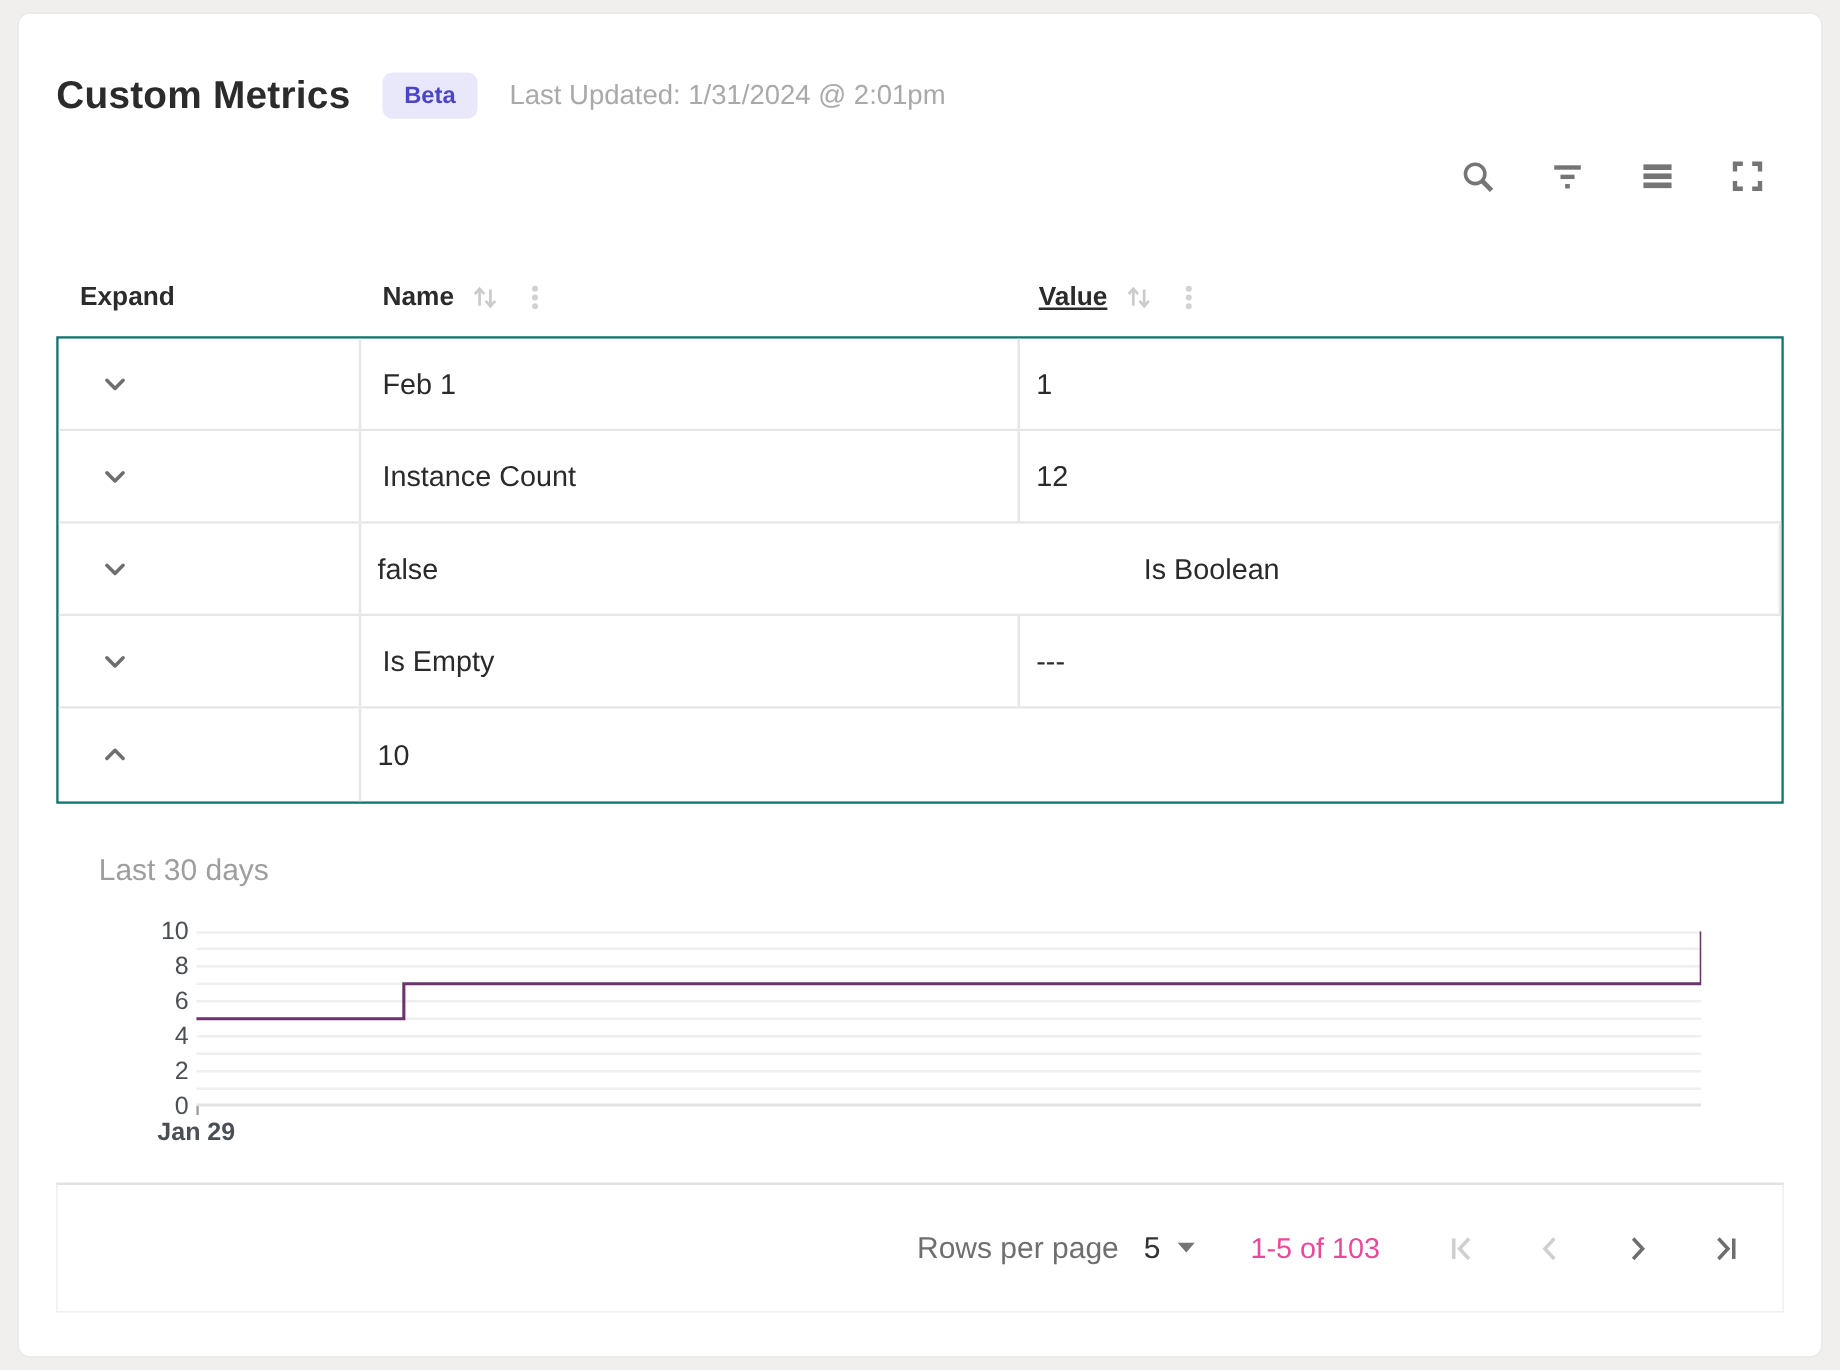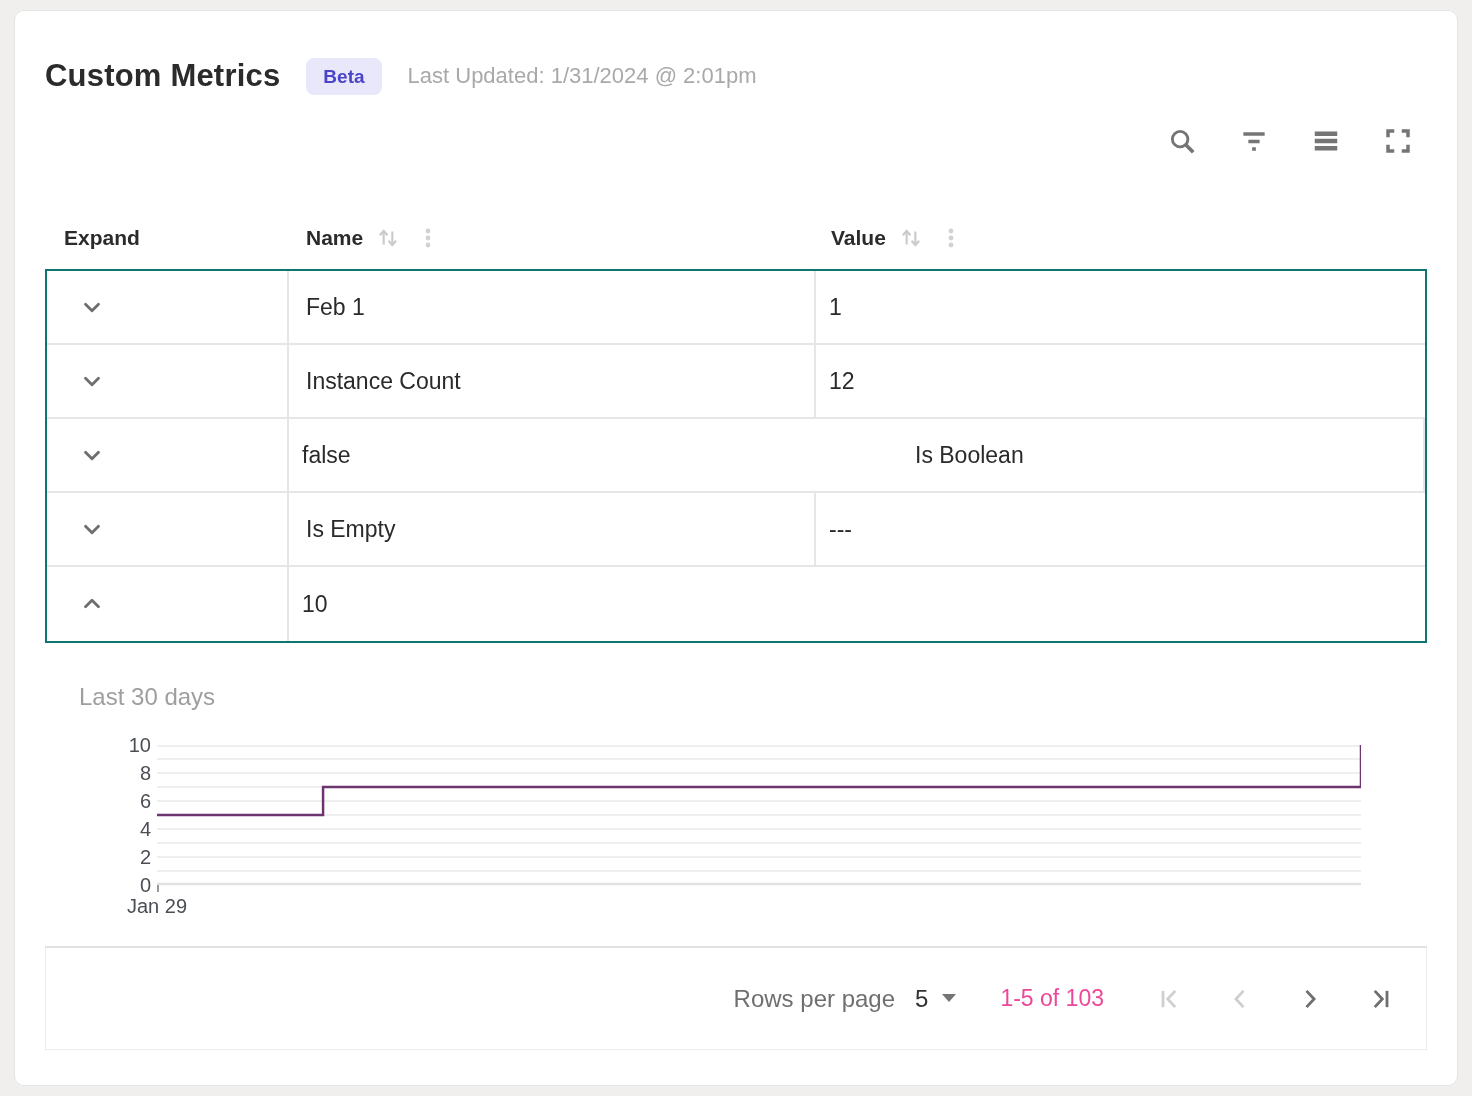--- a/index.html
+++ b/index.html
@@ -42,21 +42,21 @@
     display: flex; align-items: center; justify-content: center;
   }
   
   .grid-header {
     margin-top: 48px; height: 62px;
     display: flex; align-items: center;
   }
   .gh-cell { display: flex; align-items: center; font-size: 21px; font-weight: 700; color: #2b2b2b; }
   .gh-expand { width: 244px; padding-left: 19px; }
   .gh-name   { width: 529px; padding-left: 17px; }
-  .gh-value  { flex: 1;      padding-left: 13px; }
+  .gh-value  { flex: 1;      padding-left: 13px; text-decoration: underline; }
   .sort-icon { color: #cbcbcb; margin-left: 12px; display: flex; }
   .dots-btn  { background: none; border: none; cursor: pointer; color: #d2d2d2; margin-left: 16px; display: flex; padding: 0; }
   .grid-body { border: 2px solid #0f766e; }
   .grid-row  { display: flex; height: 74px; border-bottom: 2px solid #e6e6e6; background: #fff; }
   .grid-row:last-child { border-bottom: none; }
   .cell { display: flex; align-items: center; font-size: 23px; color: #2a2a2a; }
   .cell-expand { width: 242px; border-right: 2px solid #e6e6e6; padding-left: 30px; }
   .cell-name   { width: 527px; border-right: 2px solid #e6e6e6; padding-left: 17px; }
   .cell-value  { flex: 1; padding-left: 13px; }
   .expand-btn { background: none; border: none; cursor: pointer; color: #6e6e6e; display: flex; padding: 2px; }
@@ -64,21 +64,21 @@
   .chart-title { margin-top: 40px; margin-left: 34px; font-size: 24px; color: #9e9e9e; }
   .chart-wrap { margin-top: 34px; position: relative; display: flex; }
   .y-axis { width: 112px; height: 140px; position: relative; }
   .y-tick {
     position: absolute; right: 6px; transform: translateY(-50%);
     font-size: 20px; color: #4a4f55; line-height: 1;
   }
   .plot { width: 1204px; height: 148px; }
   .x-label {
     margin-top: 2px; margin-left: 112px; transform: translateX(-50%);
-    display: inline-block; font-size: 20px; color: #4a4f55;
+    display: inline-block; font-size: 20px; color: #4a4f55; font-weight: bold;
   }
   
   .footer-bar {
     margin-top: 28px; height: 104px;
     border: 1px solid #ececec; border-top: 2px solid #e2e2e2;
     display: flex; align-items: center; justify-content: flex-end;
     padding-right: 32px;
   }
   .rpp-label { font-size: 24px; color: #6f6f6f; }
   .rpp-select {

